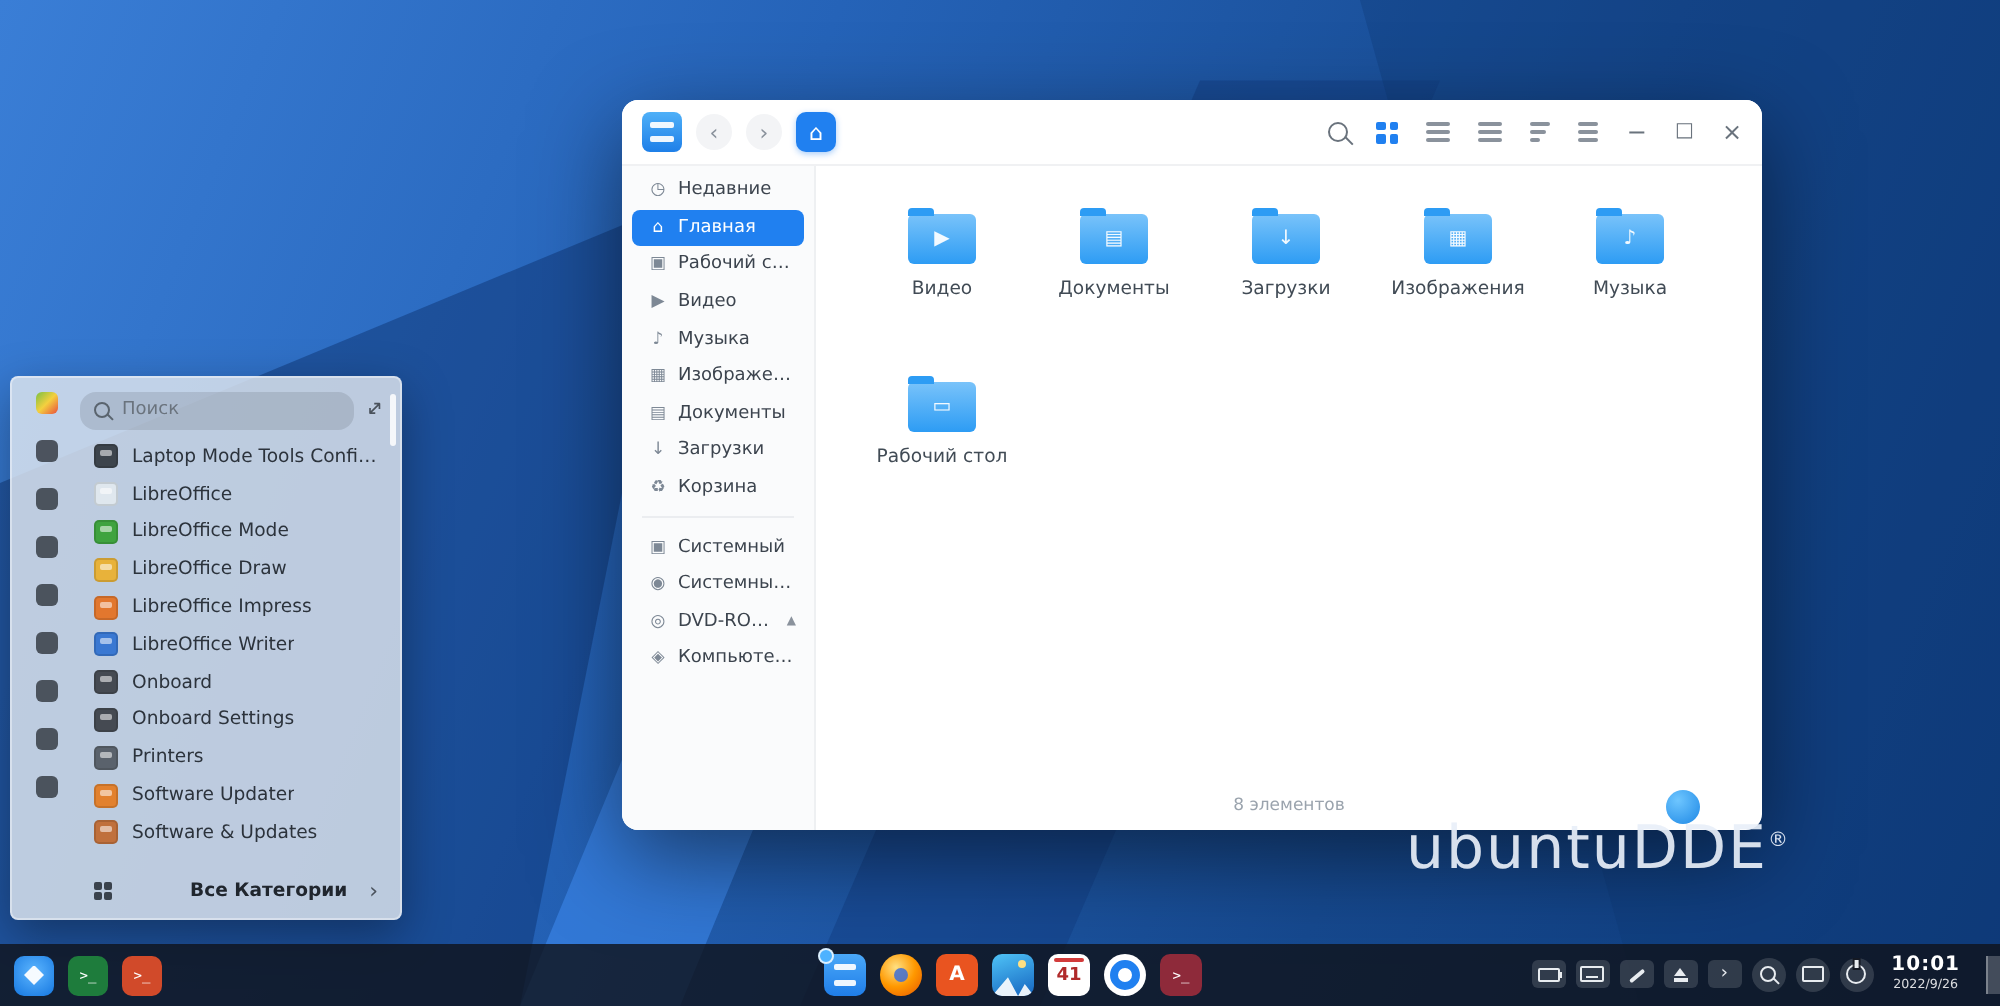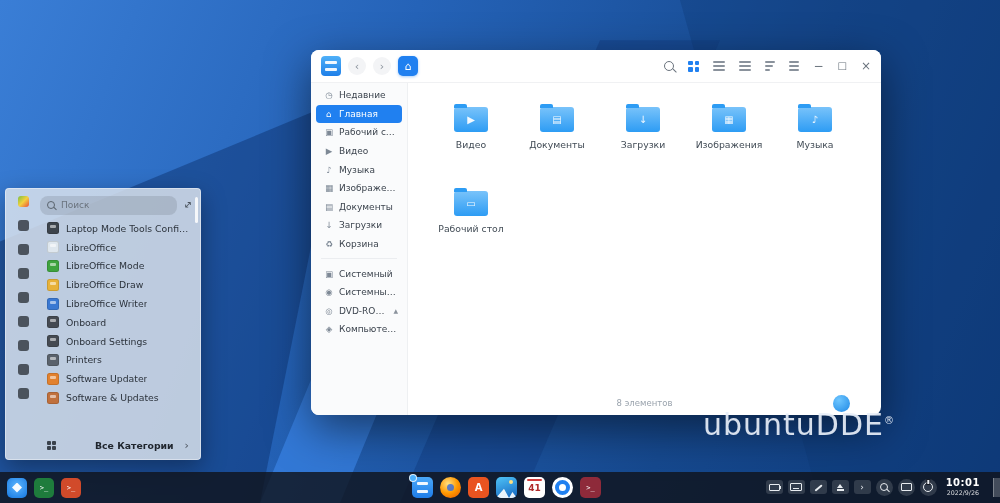--- a/index.html
+++ b/index.html
@@ -224,20 +224,24 @@
         </div>
         <div class="app-row">
           <span class="app-ico" style="background: rgb(63, 163, 63);"></span>
           <span class="app-label">LibreOffice Mode</span>
         </div>
         <div class="app-row">
           <span class="app-ico" style="background: rgb(232, 178, 58);"></span>
           <span class="app-label">LibreOffice Draw</span>
         </div>
         <div class="app-row">
+          <span class="app-ico" style="background: rgb(226, 119, 46);"></span>
+          <span class="app-label">LibreOffice Impress</span>
+        </div>
+        <div class="app-row">
           <span class="app-ico" style="background: rgb(58, 120, 210);"></span>
           <span class="app-label">LibreOffice Writer</span>
         </div>
         <div class="app-row">
           <span class="app-ico" style="background: rgb(69, 74, 82);"></span>
           <span class="app-label">Onboard</span>
         </div>
         <div class="app-row">
           <span class="app-ico" style="background: rgb(69, 74, 82);"></span>
           <span class="app-label">Onboard Settings</span>

